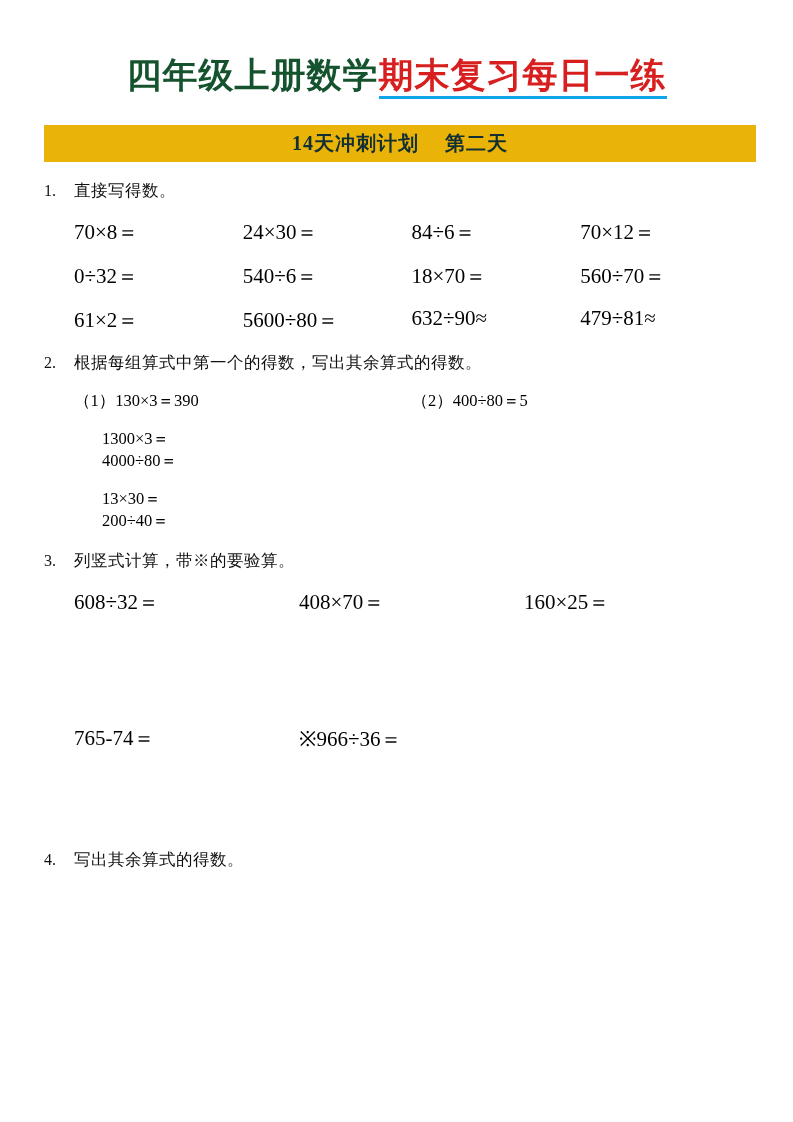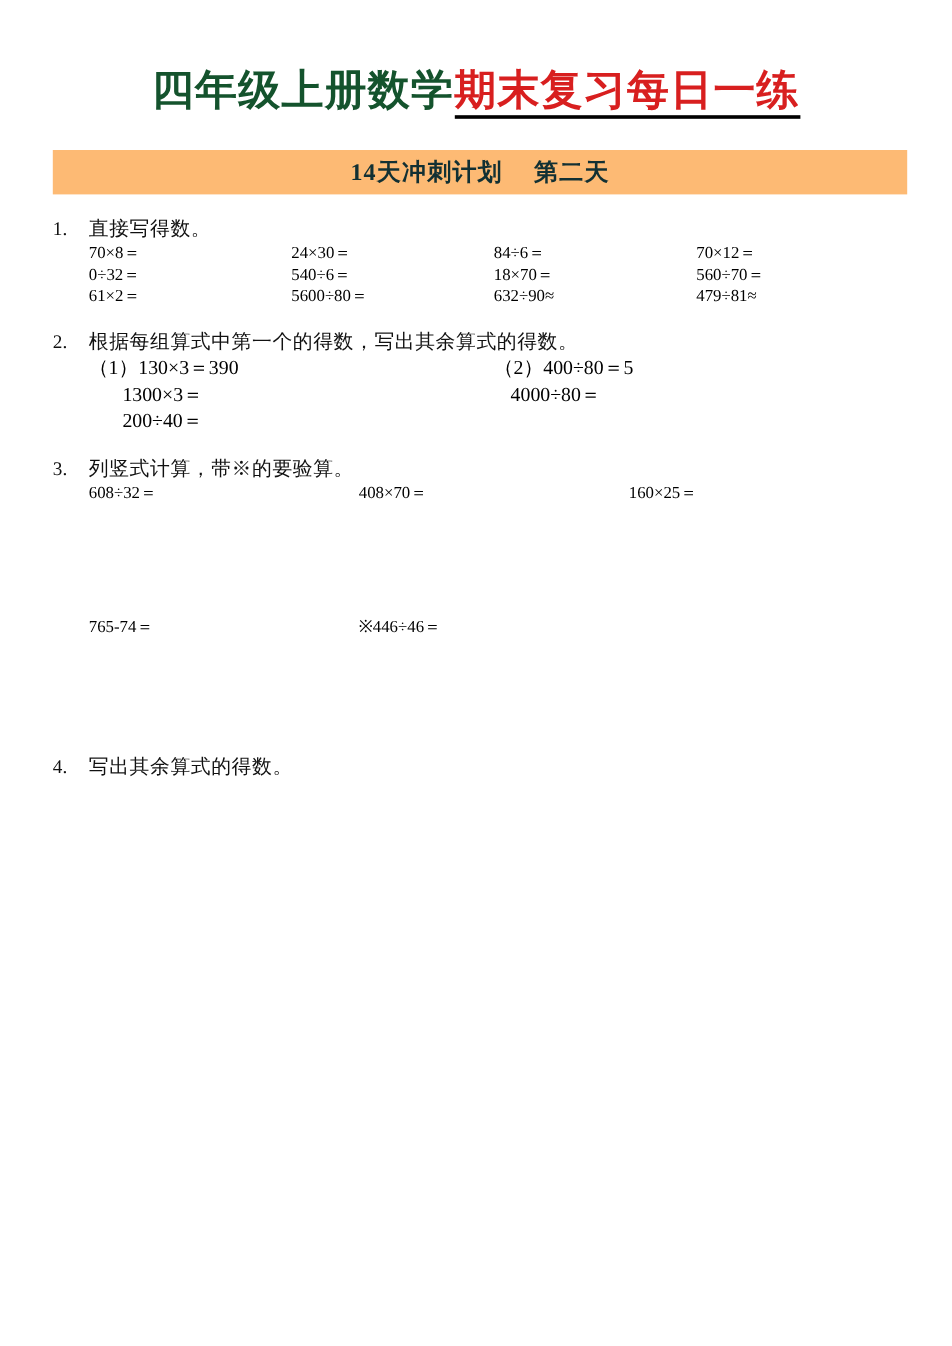--- a/index.html
+++ b/index.html
@@ -33,30 +33,30 @@
     white-space: nowrap;
     font-family: "Liberation Serif", "DejaVu Serif", serif;
   }
   .title .part-black {
     color: #14532d;
   }
   .title .part-red {
     color: #d81f1f;
   }
   .title .part-red .underlined {
-    border-bottom: 3px solid #000000;
+    border-bottom: 3px solid #0ea5e9;
     padding-bottom: 1px;
   }
 
   
   .banner {
     margin: 26px auto 0 auto;
     width: 712px;
     height: 37px;
-    background: #fdba74;
+    background: #eab308;
     display: flex;
     align-items: center;
     justify-content: center;
     color: #123033;
     font-size: 20px;
     font-weight: bold;
     letter-spacing: 1px;
   }
   .banner .gap {
     display: inline-block;
@@ -77,40 +77,43 @@
     width: 30px;
     flex: 0 0 30px;
     font-size: 16px;
   }
   .q-text {
     letter-spacing: 0.5px;
   }
 
   .row {
     display: flex;
+    margin-top: 16px;
     padding-left: 30px;
-    font-size: 14px;
-    align-items: flex-end;
+    font-size: 21px;
   }
   .row .cell {
     flex: 0 0 25%;
     white-space: nowrap;
   }
   .row.three .cell {
     flex: 0 0 33.33%;
   }
   .indent1 {
     padding-left: 30px;
   }
   .indent2 {
     padding-left: 58px;
+    flex-direction: column;
   }
   .sub-row {
     display: flex;
+    margin-top: 16px;
     font-size: 16.5px;
+    justify-content: flex-end;
   }
   .sub-row .half {
     flex: 0 0 50%;
     white-space: nowrap;
   }
   .spacer-lg {
     height: 92px;
   }
   .spacer-xl {
     height: 78px;
@@ -163,38 +166,39 @@
     </div>
     <div class="sub-row indent1">
       <span class="half">（1）130×3＝390</span>
       <span class="half">（2）400÷80＝5</span>
     </div>
     <div class="sub-row indent2">
       <span class="half">1300×3＝</span>
       <span class="half">4000÷80＝</span>
     </div>
     <div class="sub-row indent2">
+      <span class="half">13×30＝</span>
       <span class="half">200÷40＝</span>
     </div>
   </div>
 
   <div class="section">
     <div class="q-head">
       <span class="q-num">3.</span>
       <span class="q-text">列竖式计算，带※的要验算。</span>
     </div>
     <div class="row three">
       <span class="cell">608÷32＝</span>
       <span class="cell">408×70＝</span>
       <span class="cell">160×25＝</span>
     </div>
     <div class="spacer-lg"></div>
     <div class="row three">
       <span class="cell">765-74＝</span>
-      <span class="cell">※446÷46＝</span>
+      <span class="cell">※966÷36＝</span>
     </div>
   </div>
 
   <div class="spacer-xl"></div>
 
   <div class="section">
     <div class="q-head">
       <span class="q-num">4.</span>
       <span class="q-text">写出其余算式的得数。</span>
     </div>

